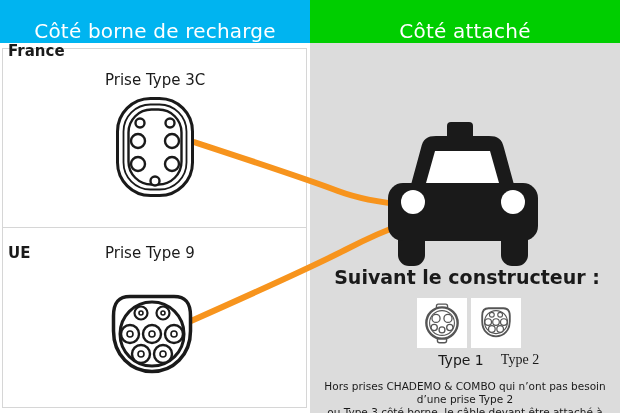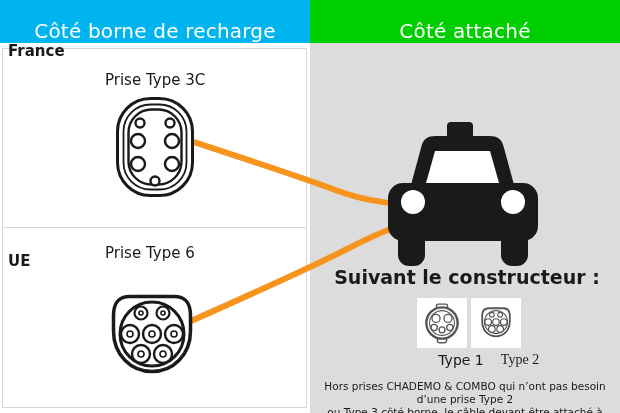--- a/index.html
+++ b/index.html
@@ -19,21 +19,21 @@
   .vehicle-panel{position:absolute; left:310px; top:43px; width:310px; height:370px; background:var(--gray);}
   .station-panel{
     position:absolute; left:2px; top:48px; width:305px; height:360px;
     background:#fff; border:1px solid #d6d6d6; box-sizing:border-box;
   }
   .station-divider{position:absolute; left:0; top:178px; width:100%; border-top:1px solid #d6d6d6;}
   .region-label{position:absolute; font-size:15px; font-weight:bold;}
   .plug-label{position:absolute; font-size:15px;}
   .lbl-france{left:8px; top:42px;}
   .lbl-prise3c{left:105px; top:55px;margin-top:16px;}
-  .lbl-ue{left:8px; top:252px;}
+  .lbl-ue{left:8px; top:244px;}
   .lbl-prise2{left:105px; top:244px;}
   .overlay-svg{position:absolute; left:0; top:0; width:620px; height:413px;}
   .cable{stroke:var(--orange); stroke-width:6; fill:none; stroke-linecap:round;}
   .caption{
     position:absolute; left:330px; top:266px; width:274px; text-align:center;
     font-size:19px; font-weight:bold;
   }
   .tile{position:absolute; top:298px; width:50px; height:50px; background:#fff; display:flex; align-items:center; justify-content:center;}
   .tile-1{left:417px;}
   .tile-2{left:471px;}
@@ -59,21 +59,21 @@
 
   <div class="vehicle-panel"></div>
 
   <div class="station-panel">
     <div class="station-divider"></div>
   </div>
 
   <span class="region-label lbl-france">France</span>
   <span class="plug-label lbl-prise3c">Prise Type 3C</span>
   <span class="region-label lbl-ue">UE</span>
-  <span class="plug-label lbl-prise2">Prise Type 6</span>
+  <span class="plug-label lbl-prise2">Prise Type 9</span>
 
   <svg class="overlay-svg" viewBox="0 0 620 413">
 
     <g>
       <path class="cable" d="M 194 142 C 255 162 310 180 338 191 C 362 200 385 203 406 205"></path>
     </g>
     <g>
       <path class="cable" d="M 191 321 C 245 297 310 268 345 250 C 372 236 392 228 404 224"></path>
     </g>
 

